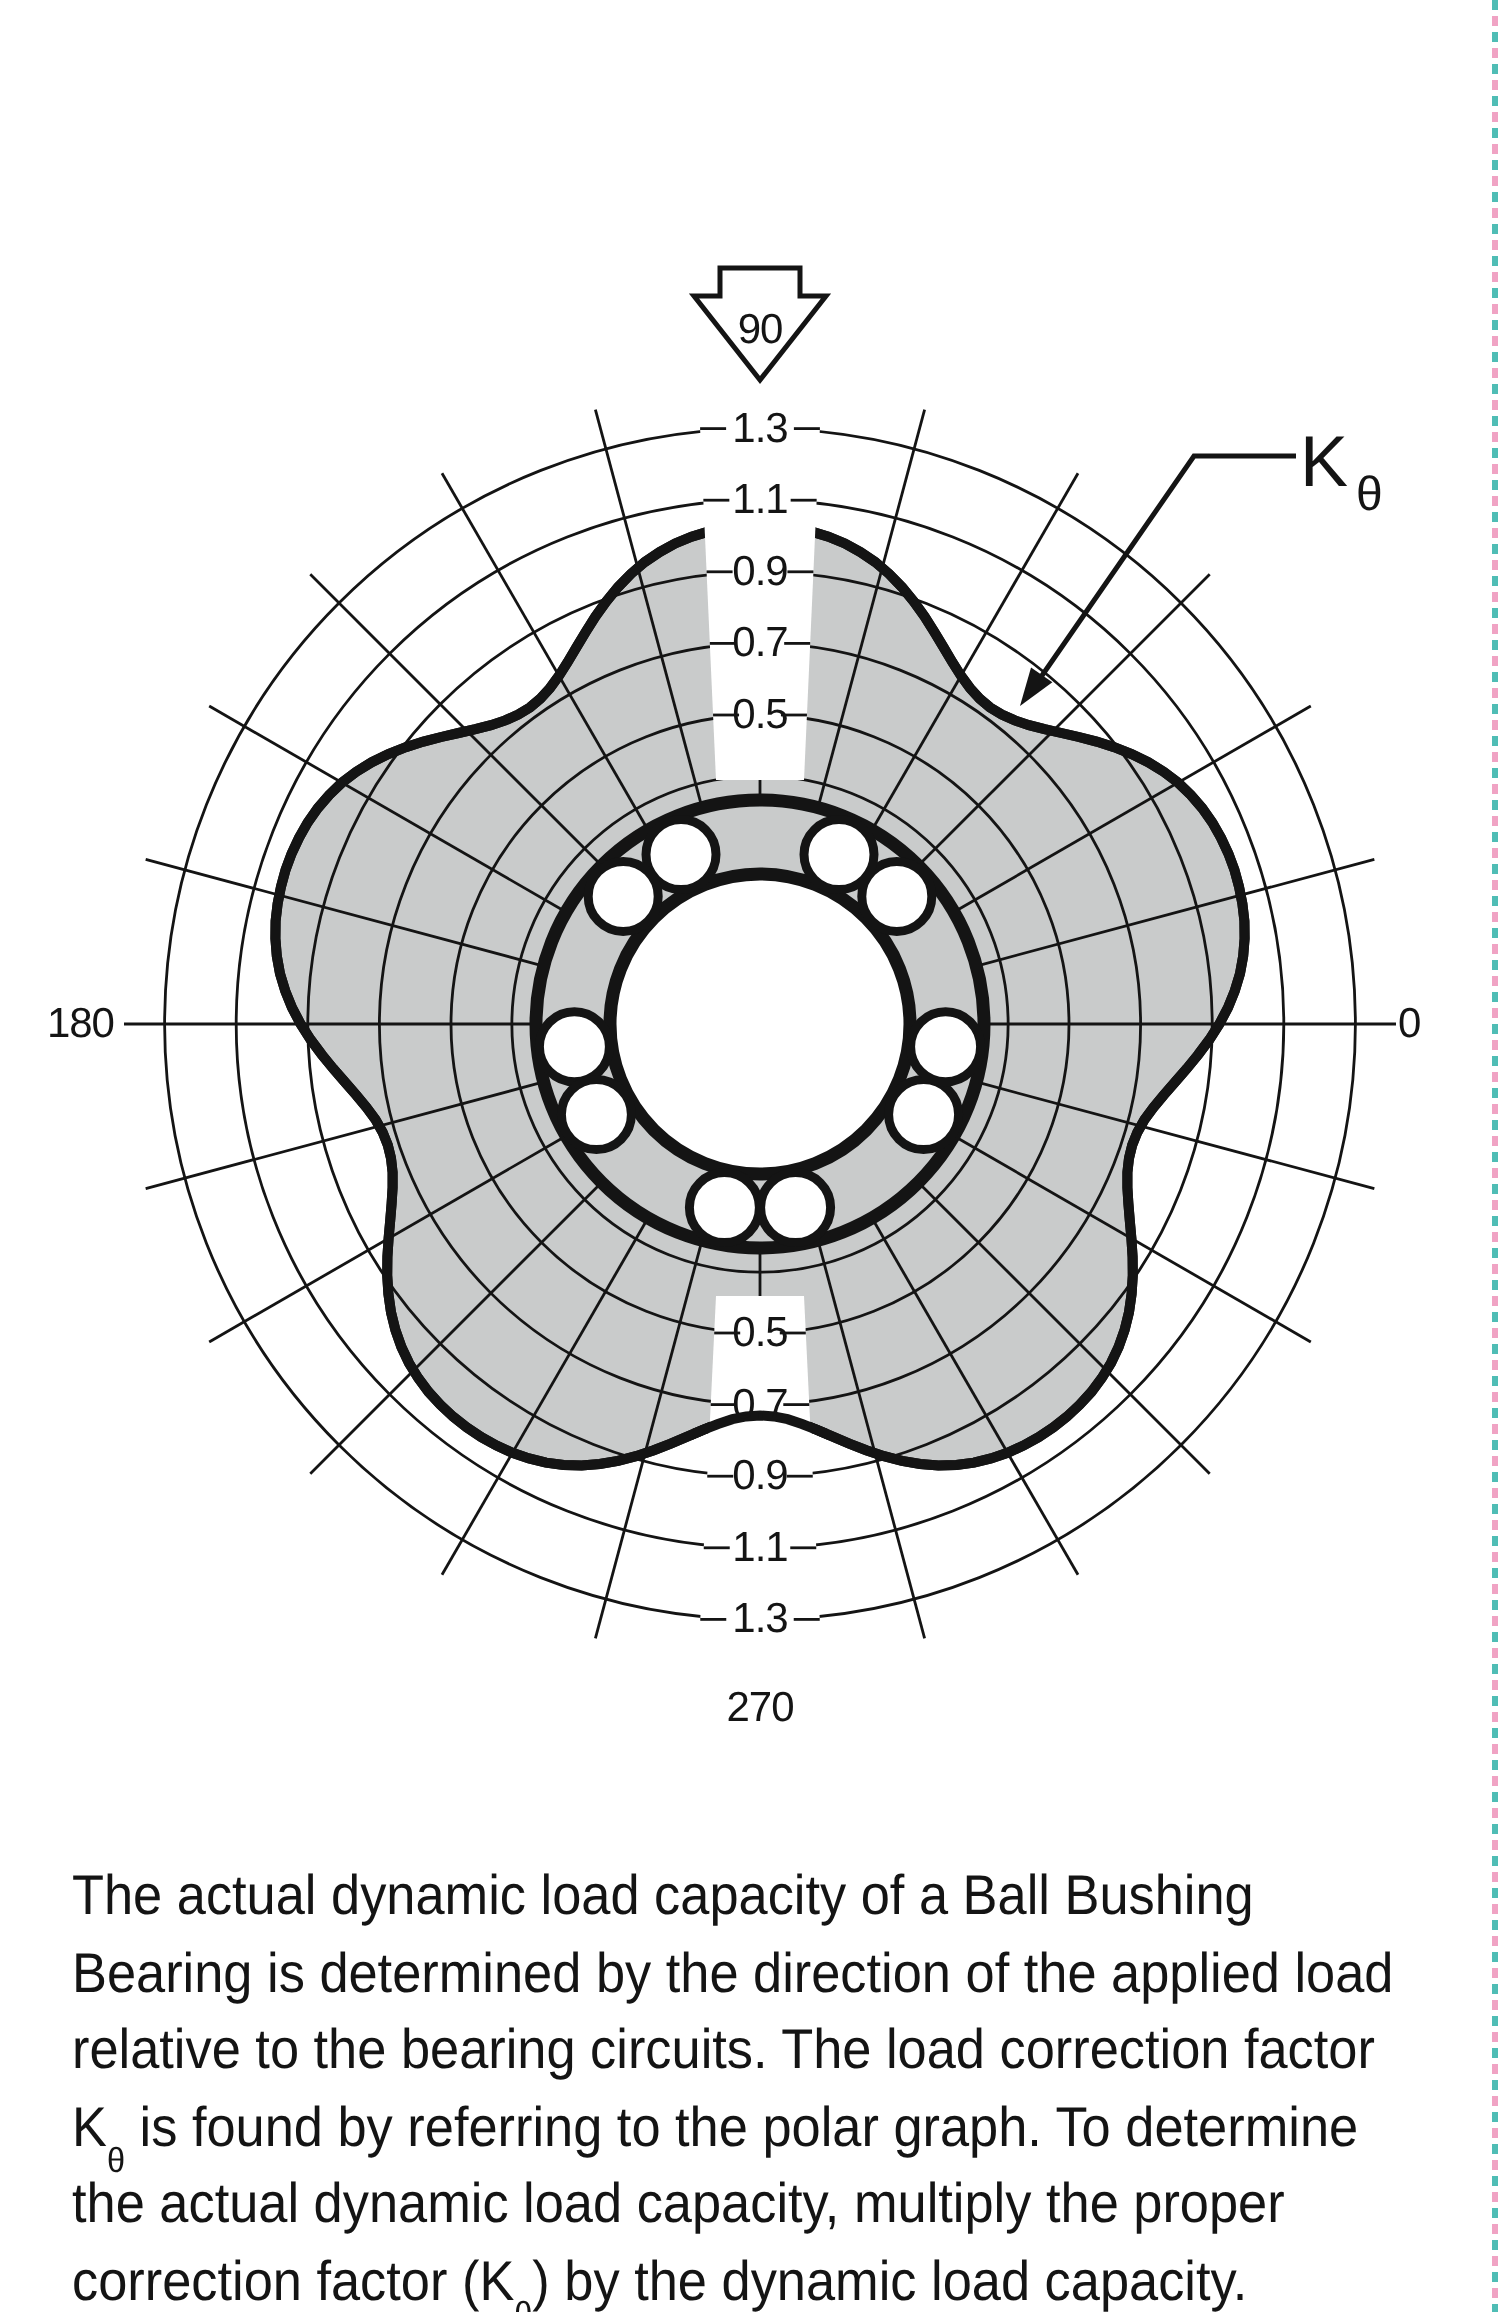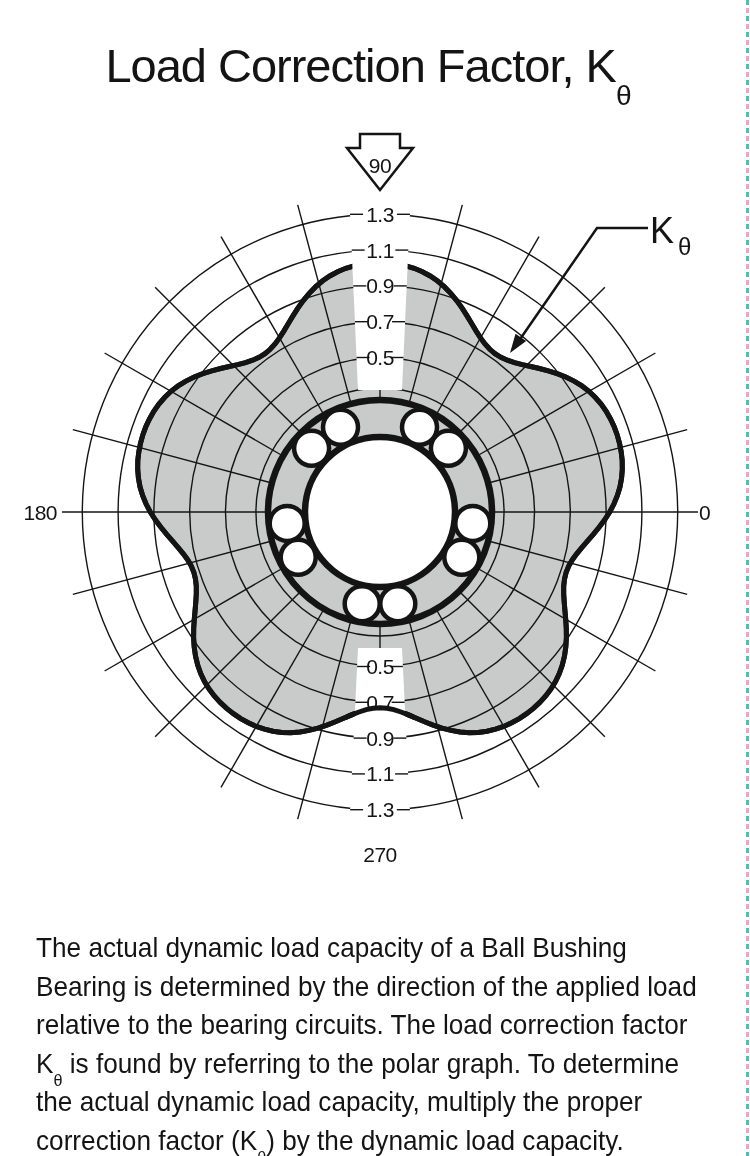--- a/index.html
+++ b/index.html
@@ -16,21 +16,20 @@
   #description sub{font-size:0.62em;position:relative;top:0.40em;line-height:0;}
   #edge-border{position:absolute;top:0;right:1px;width:3px;height:1156px;
                background:repeating-linear-gradient(to bottom,
                  #4fbdb5 0px,#4fbdb5 5px,#ffffff 5px,#ffffff 8px,
                  #f0a3c4 8px,#f0a3c4 13px,#ffffff 13px,#ffffff 16px);}
 </style>
 </head>
 <body>
 
 <div id="page">
-  <div class="title"><span>Load Correction Factor, K</span><sub>θ</sub></div>
 
   <div id="chart-wrap">
     <svg id="chart-svg" width="750" height="880" viewBox="0 0 750 880">
         <path d="M609.7 512.0L614.0 503.8L617.4 495.4L620.0 486.8L621.6 478.0L622.3 469.3L622.2 460.5L621.2 451.9L619.5 443.3L617.2 434.9L614.2 426.8L610.5 418.9L606.2 411.3L601.1 404.1L595.4 397.5L589.0 391.3L581.9 385.9L574.1 381.1L565.8 377.0L557.1 373.6L548.3 370.8L539.4 368.5L530.7 366.5L522.3 364.6L514.5 362.6L507.4 360.2L500.9 357.3L495.0 353.7L489.8 349.3L485.0 344.0L480.5 337.9L476.2 331.1L471.8 323.7L467.2 316.1L462.3 308.3L456.9 300.8L451.0 293.6L444.5 286.9L437.6 281.0L430.2 276.0L422.4 271.7L414.2 268.3L405.9 265.8L397.3 264.0L388.7 263.0L380.0 262.6L371.3 263.0L362.7 264.0L354.1 265.8L345.8 268.3L337.6 271.7L329.8 276.0L322.4 281.0L315.5 286.9L309.0 293.6L303.1 300.8L297.7 308.3L292.8 316.1L288.2 323.7L283.8 331.1L279.5 337.9L275.0 344.0L270.2 349.3L265.0 353.7L259.1 357.3L252.6 360.2L245.5 362.6L237.7 364.6L229.3 366.5L220.6 368.5L211.7 370.8L202.9 373.6L194.2 377.0L185.9 381.1L178.1 385.9L171.0 391.3L164.6 397.5L158.9 404.1L153.8 411.3L149.5 418.9L145.8 426.8L142.8 434.9L140.5 443.3L138.8 451.9L137.8 460.5L137.7 469.3L138.4 478.0L140.0 486.8L142.6 495.4L146.0 503.8L150.3 512.0L155.3 519.8L160.9 527.3L166.7 534.4L172.6 541.2L178.2 547.6L183.3 553.8L187.8 559.9L191.3 566.1L193.9 572.5L195.5 579.1L196.3 586.2L196.3 593.8L195.8 601.8L195.1 610.3L194.3 619.2L193.7 628.4L193.6 637.7L194.2 647.0L195.5 656.1L197.7 665.0L200.7 673.5L204.5 681.5L209.1 689.0L214.3 696.0L220.2 702.4L226.6 708.4L233.4 713.7L240.7 718.6L248.3 722.8L256.2 726.4L264.5 729.2L273.0 731.3L281.8 732.5L290.8 732.7L299.9 732.0L309.0 730.4L318.0 728.1L326.9 725.1L335.4 721.8L343.6 718.3L351.5 714.9L359.0 712.0L366.2 709.6L373.1 708.2L380.0 707.7L386.9 708.2L393.8 709.6L401.0 712.0L408.5 714.9L416.4 718.3L424.6 721.8L433.1 725.1L442.0 728.1L451.0 730.4L460.1 732.0L469.2 732.7L478.2 732.5L487.0 731.3L495.5 729.2L503.8 726.4L511.7 722.8L519.3 718.6L526.6 713.7L533.4 708.4L539.8 702.4L545.7 696.0L550.9 689.0L555.5 681.5L559.3 673.5L562.3 665.0L564.5 656.1L565.8 647.0L566.4 637.7L566.3 628.4L565.7 619.2L564.9 610.3L564.2 601.8L563.7 593.8L563.7 586.2L564.5 579.1L566.1 572.5L568.7 566.1L572.2 559.9L576.7 553.8L581.8 547.6L587.4 541.2L593.3 534.4L599.1 527.3L604.7 519.8L609.7 512.0Z" fill="#c9cbcb" stroke="#141414" stroke-width="5"></path>
         <g stroke="#141414" stroke-width="1.4" fill="none">
           <circle cx="380" cy="512" r="124.07"></circle>
           <circle cx="380" cy="512" r="154.5"></circle>
           <circle cx="380" cy="512" r="190.3"></circle>
           <circle cx="380" cy="512" r="226.1"></circle>
           <circle cx="380" cy="512" r="261.9"></circle>

